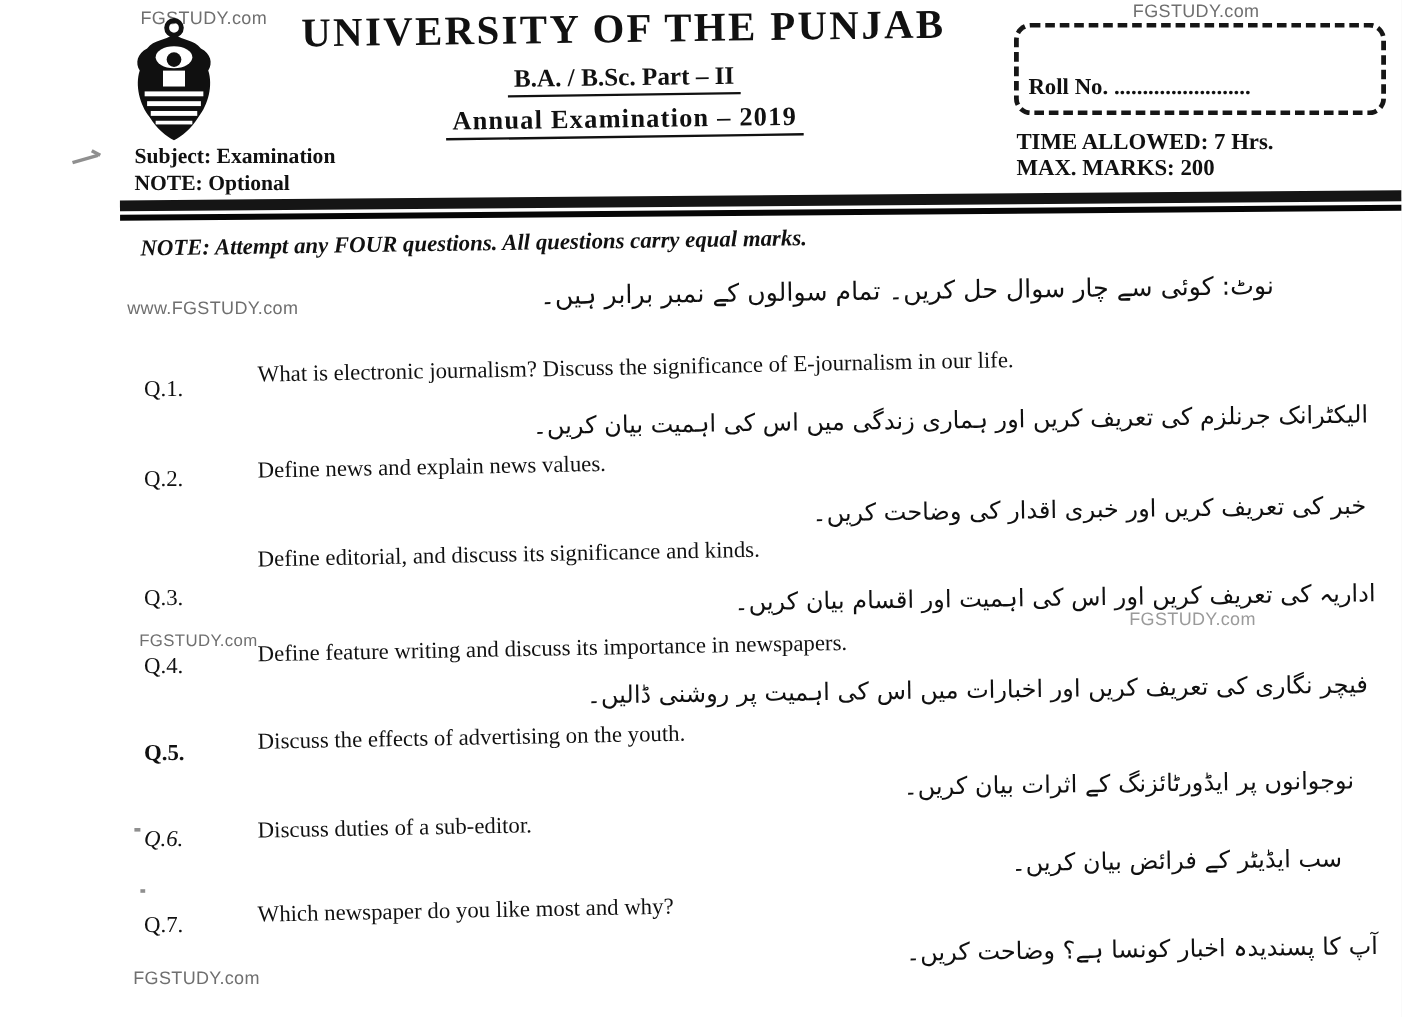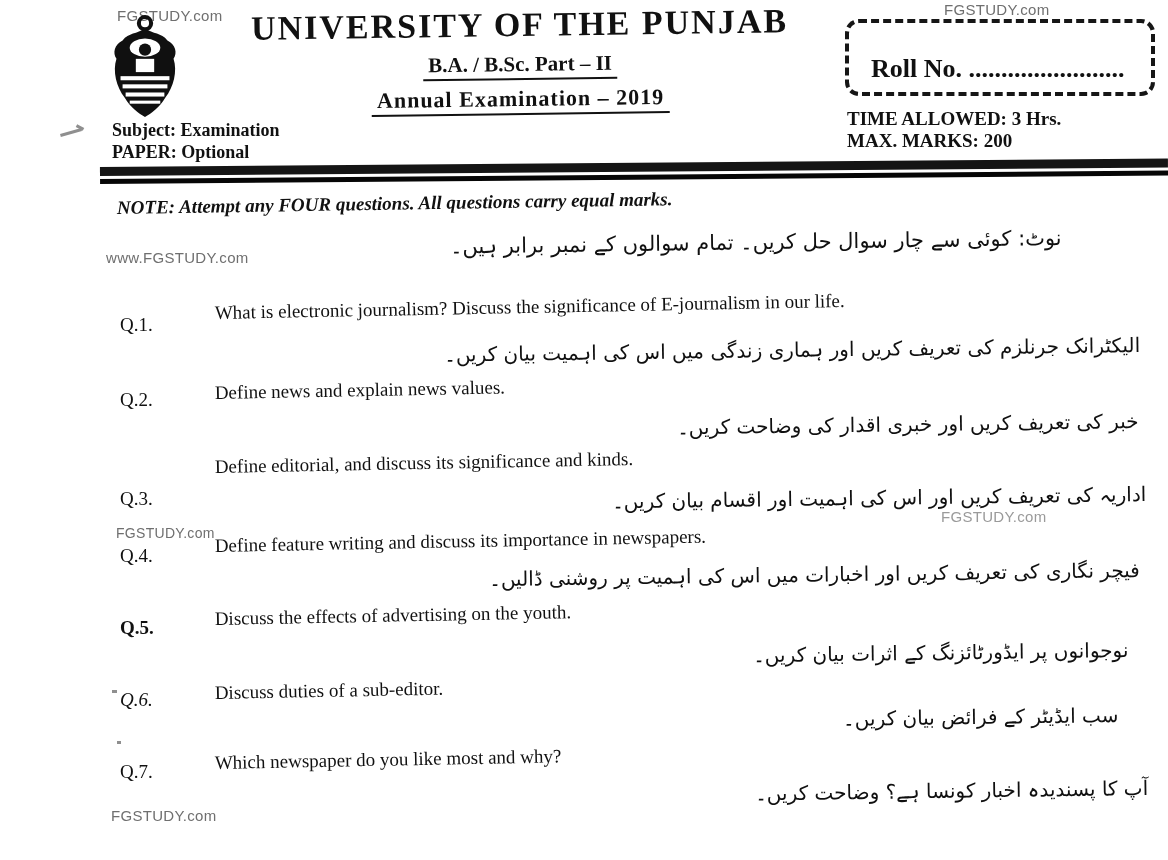--- a/index.html
+++ b/index.html
@@ -21,21 +21,21 @@
   }
   .title { font-size:34px; font-weight:bold; letter-spacing:2px; white-space:nowrap; }
   .sub { display:inline-block; font-weight:bold; border-bottom:2px solid #111; padding:0 5px 1px; white-space:nowrap; }
   .sub1 { font-size:21px; margin-top:8px; }
   .sub2 { font-size:22px; letter-spacing:1px; margin-top:6px; }
   .subj-block { position:absolute; left:112px; top:119px; font-weight:bold; font-size:18px; line-height:22px; }
   .roll-box {
     position:absolute; left:845px; top:19px; width:310px; height:77px;
     border:4px dashed #161616; border-radius:14px;
   }
-  .roll-label { position:absolute; left:22px; bottom:8px; font-weight:bold; font-size:26px; white-space:nowrap; }
+  .roll-label { position:absolute; left:8px; bottom:8px; font-weight:bold; font-size:19px; white-space:nowrap; }
   .time-line { position:absolute; left:847px; top:108px; font-weight:bold; font-size:19px; white-space:nowrap; }
   .marks-line { position:absolute; left:847px; top:130px; font-weight:bold; font-size:19px; white-space:nowrap; }
   .divider { position:absolute; left:100px; top:167px; width:1068px; transform:rotate(-0.45deg); transform-origin:left center; }
   .divider .bar1 { height:9px; background:#151515; }
   .divider .bar2 { height:5px; background:#060606; margin-top:3px; }
   .note-en {
     position:absolute; left:117px; top:197px; font-size:19px; font-weight:bold; font-style:italic;
     transform:rotate(-0.9deg); transform-origin:left center; white-space:nowrap;
   }
   .urdu {
@@ -83,27 +83,27 @@
   </div>
 
   <div class="head-center">
     <div class="title">UNIVERSITY OF THE PUNJAB</div>
     <div><span class="sub sub1">B.A. / B.Sc. Part – II</span></div>
     <div><span class="sub sub2">Annual Examination – 2019</span></div>
   </div>
 
   <div class="subj-block">
     <div>Subject: Examination</div>
-    <div>PAPER: Optional</div>
+    <div>NOTE: Optional</div>
   </div>
 
   <div class="roll-box">
     <div class="roll-label">Roll No. ........................</div>
   </div>
-  <div class="time-line">TIME ALLOWED: 3 Hrs.</div>
+  <div class="time-line">TIME ALLOWED: 7 Hrs.</div>
   <div class="marks-line">MAX. MARKS: 200</div>
 
   <div class="divider">
     <div class="bar1"></div>
     <div class="bar2"></div>
   </div>
 
   <div class="note-en">NOTE: Attempt any FOUR questions. All questions carry equal marks.</div>
   <div class="urdu note-ur">نوٹ: کوئی سے چار سوال حل کریں۔ تمام سوالوں کے نمبر برابر ہیں۔</div>
 

